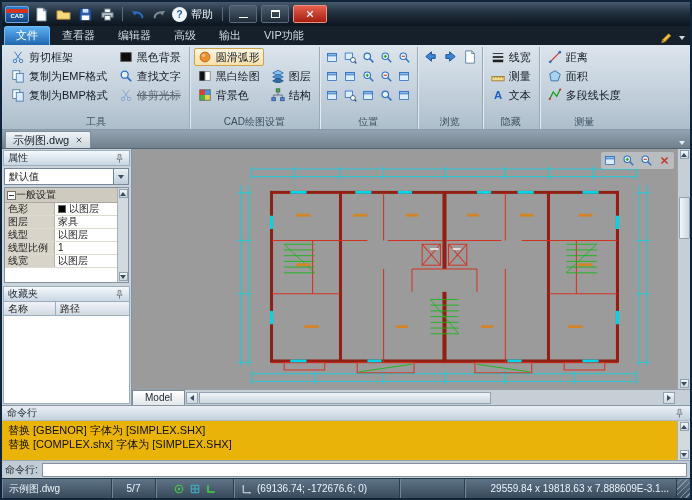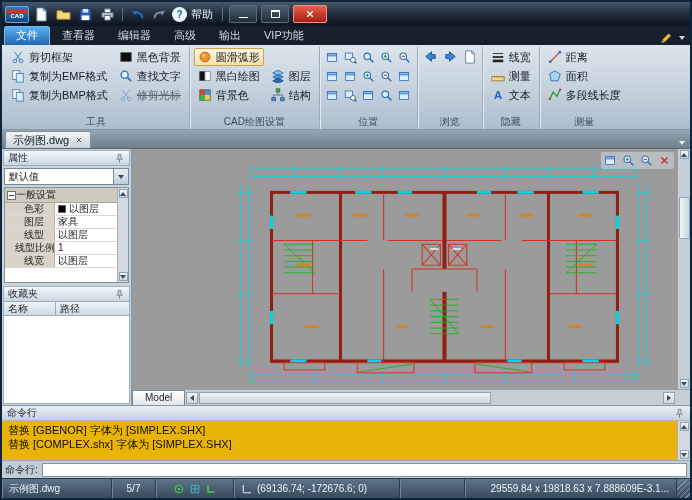--- a/index.html
+++ b/index.html
@@ -63,21 +63,21 @@
   .tri-up{width:0;height:0;border-left:3px solid transparent;border-right:3px solid transparent;border-bottom:4px solid #3a4c5e;}
   .tri-left{width:0;height:0;border-top:3px solid transparent;border-bottom:3px solid transparent;border-right:4px solid #3a4c5e;}
   .tri-right{width:0;height:0;border-top:3px solid transparent;border-bottom:3px solid transparent;border-left:4px solid #3a4c5e;}
 
   .grid{flex:0 0 96px;margin:1px 2px;background:#fff;border:1px solid #86939f;display:flex;min-height:0;}
   .gridrows{flex:1;display:flex;flex-direction:column;}
   .gsection{flex:0 0 13px;background:#cfcabf;border-bottom:1px solid #aaa69b;display:flex;align-items:center;padding:0 2px;font-size:10px;color:#232323;}
   .minus{width:9px;height:9px;border:1px solid #74706a;background:#fff;position:relative;}
   .minus::after{content:"";position:absolute;left:1px;right:1px;top:3px;height:1px;background:#333;}
   .grow{display:flex;flex:0 0 13px;border-bottom:1px solid #dedad2;font-size:10px;}
-  .gcell-l{flex:0 0 50px;background:#d8d4c9;border-right:1px solid #b6b2a7;padding:0 10px;line-height:12px;color:#232323;overflow:hidden;white-space:nowrap;text-align:right;}
+  .gcell-l{flex:0 0 50px;background:#d8d4c9;border-right:1px solid #b6b2a7;padding:0 3px;line-height:12px;color:#232323;overflow:hidden;white-space:nowrap;}
   .gcell-r{flex:1;background:#fff;padding:0 3px;line-height:12px;color:#232323;display:flex;align-items:center;gap:3px;overflow:hidden;white-space:nowrap;}
   .swatch{width:8px;height:8px;background:#000;border:1px solid #666;flex:0 0 8px;}
   .gscroll{flex:0 0 11px;background:#d2d9df;border-left:1px solid #a4b0ba;display:flex;flex-direction:column;justify-content:space-between;align-items:center;padding:1px 0;}
   .sarrow{width:9px;height:9px;background:linear-gradient(#f2f6f9,#ccd7de);border:1px solid #93a2ae;display:flex;align-items:center;justify-content:center;}
 
   .favhead{margin-top:2px;}
   .favcols{flex:0 0 14px;display:flex;background:linear-gradient(#eff3f7,#d0dae2);border:1px solid #9cadbb;border-top:none;margin:0 1px;font-size:10px;color:#222;}
   .favcol1{flex:0 0 52px;border-right:1px solid #9cadbb;padding:0 4px;line-height:13px;}
   .favcol2{flex:1;padding:0 4px;line-height:13px;}
   .favbody{flex:1;background:#fff;border:1px solid #9cadbb;border-top:none;margin:0 1px 1px;}

